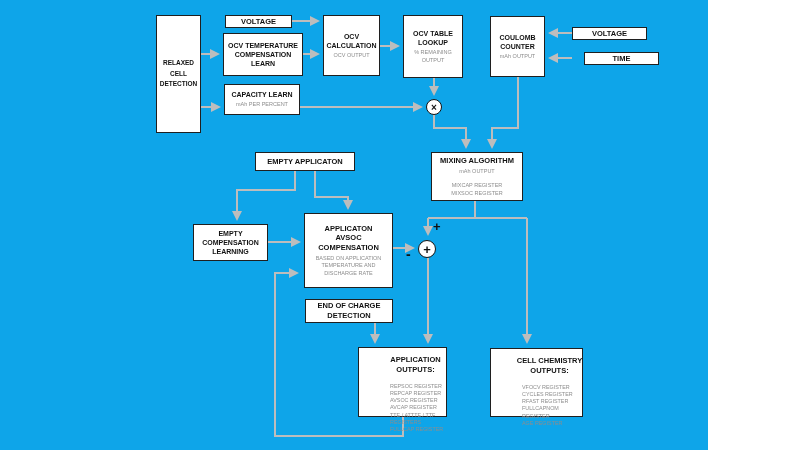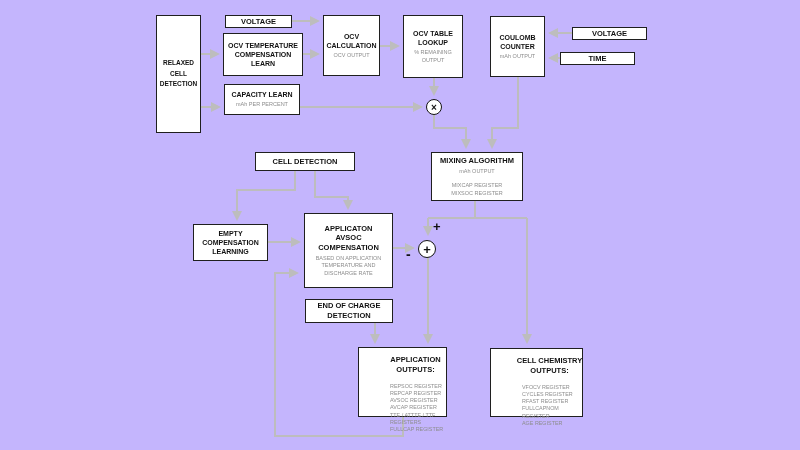--- a/index.html
+++ b/index.html
@@ -1,18 +1,18 @@
 <!DOCTYPE html>
 <html><head>
 <meta charset="utf-8">
 <style>
   * { margin:0; padding:0; box-sizing:border-box; }
   html,body { background:#ffffff; }
   .canvas {
-    position:relative; width:800px; height:450px; background:#c4b5fd;
+    position:relative; width:708px; height:450px; background:#0ea5e9;
     font-family:"Liberation Sans", sans-serif; overflow:hidden;
   }
   svg.wires { position:absolute; left:0; top:0; z-index:1; }
   .node {
     position:absolute; border:1.5px solid #1f1f1f; background:#ffffff;
     display:flex; flex-direction:column; align-items:center; justify-content:center;
     text-align:center; z-index:2; padding:2px;
   }
   .title { font-weight:bold; font-size:7px; line-height:1.3; color:#111; }
   .title.t-lg { font-size:7.5px; }
@@ -91,42 +91,42 @@
 
   <div class="node" style="left:490px;top:16px;width:55px;height:61px">
     <div class="title">COULOMB COUNTER</div>
     <div class="sub">mAh OUTPUT</div>
   </div>
 
   <div class="node" style="left:572px;top:27px;width:75px;height:13px">
     <div class="title t-lg">VOLTAGE</div>
   </div>
 
-  <div class="node" style="left:560px;top:52px;width:75px;height:13px">
+  <div class="node" style="left:584px;top:52px;width:75px;height:13px">
     <div class="title t-lg">TIME</div>
   </div>
 
   <div class="node" style="left:224px;top:84px;width:76px;height:31px">
     <div class="title">CAPACITY LEARN</div>
     <div class="sub">mAh PER PERCENT</div>
   </div>
 
   <div class="circle" style="left:426px;top:99px;width:16px;height:16px;font-size:10px">
     <span>×</span>
   </div>
 
   <div class="node" style="left:431px;top:152px;width:92px;height:49px">
     <div class="title t-lg">MIXING ALGORITHM</div>
     <div class="sub">mAh OUTPUT</div>
     <div class="sub regs gap">MIXCAP REGISTER
 MIXSOC REGISTER</div>
   </div>
 
   <div class="node" style="left:255px;top:152px;width:100px;height:19px">
-    <div class="title t-lg">CELL DETECTION</div>
+    <div class="title t-lg">EMPTY APPLICATON</div>
   </div>
 
   <div class="node" style="left:193px;top:224px;width:75px;height:37px">
     <div class="title">EMPTY COMPENSATION LEARNING</div>
   </div>
 
   <div class="node" style="left:304px;top:213px;width:89px;height:75px">
     <div class="title t-lg narrow-title">APPLICATON AVSOC COMPENSATION</div>
     <div class="sub" style="width:70px">BASED ON APPLICATION TEMPERATURE AND DISCHARGE RATE</div>
   </div>

